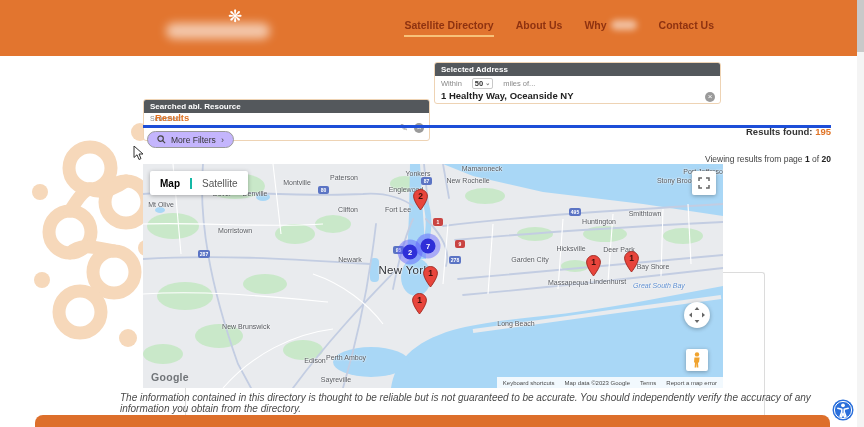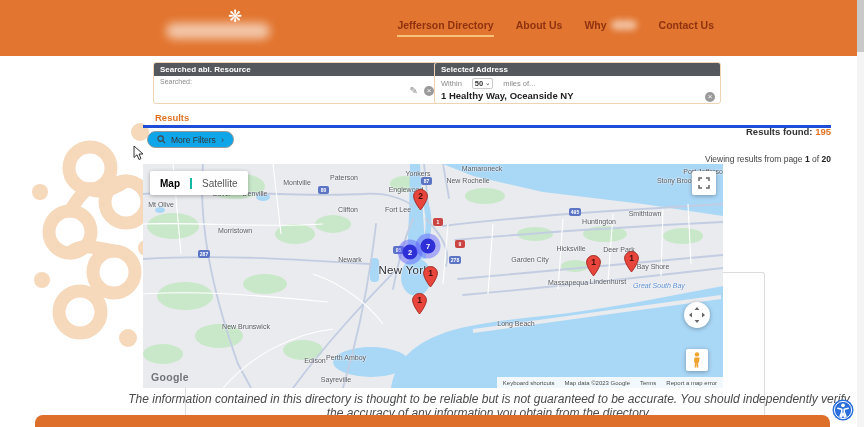--- a/index.html
+++ b/index.html
@@ -23,21 +23,21 @@
   .nav-item.active{border-bottom-color:#f7c27a;}
   .nav-blob{display:inline-block;width:26px;height:10px;margin-left:4px;border-radius:5px;
     background:rgba(255,255,255,.55);filter:blur(3px);}
 
   
   .watermark{position:absolute;left:28px;top:120px;width:130px;height:230px;pointer-events:none;}
 
   
   .panel{position:absolute;top:62px;width:287px;height:42px;border:1px solid #eed3b4;
     border-radius:3px;background:#fff;overflow:hidden;}
-  .panel.left{left:153px;} .panel.right{left:434px;}
+  .panel.left{left:143px;margin-top:37px;} .panel.right{left:434px;}
   .panel-header{height:13px;background:var(--panel-header);color:#fff;font-size:8px;
     font-weight:bold;line-height:13px;padding-left:6px;}
   .panel-body{position:relative;padding:2px 6px;}
   .small-label{font-size:7px;color:#8a8a8a;}
   .value-line{font-size:9.5px;color:#222;margin-top:1px;}
   .value-line .val{font-weight:bold;}
   .value-line .suffix{color:#bdbdbd;font-size:8px;margin-left:3px;}
   .panel-icons{position:absolute;right:5px;top:9px;display:flex;gap:6px;align-items:center;}
   .pencil-icon{font-size:10px;color:#8a8a8a;cursor:pointer;}
   .circle-x{width:10px;height:10px;border-radius:50%;background:#9a9a9a;color:#fff;font-size:8px;
@@ -50,21 +50,21 @@
 
   
   .tabbar{position:absolute;left:143px;top:108px;width:688px;height:20px;border-bottom:3px solid #1d4ed8;}
   .tab{position:absolute;top:0;height:20px;padding:0 12px;font-size:9.5px;font-weight:bold;
     line-height:20px;cursor:pointer;}
   .tab.results{left:0;color:var(--link-orange);}
   .tab.map{left:42px;color:#3a3a3a;background:#fff;border:1px solid #dcdcdc;border-bottom:1px solid #fff;
     border-radius:3px 3px 0 0;}
 
   .more-filters{position:absolute;left:147px;top:131px;height:17px;border:1px solid #9a9a9a;
-    border-radius:9px;background:#0ea5e9;display:flex;align-items:center;gap:5px;padding:4px 9px;
+    border-radius:9px;background:#c4b5fd;display:flex;align-items:center;gap:5px;padding:4px 9px;
     font-size:8.5px;color:#333;cursor:pointer;}
   .more-filters .chev{font-size:9px;color:#444;}
 
   .results-meta{position:absolute;right:33px;top:126px;text-align:right;}
   .found-line{font-size:9.5px;font-weight:bold;color:#333;}
   .found-line .count{color:var(--link-orange);margin-top:12px;}
   .viewing-line{font-size:8.5px;color:#444;margin-top:17px;}
   .viewing-line b{color:#222;}
 
   .cursor{position:absolute;left:133px;top:146px;z-index:60;pointer-events:none;}
@@ -94,39 +94,39 @@
   .pegman{position:absolute;right:15px;top:185px;width:22px;height:22px;background:#fff;
     border-radius:2px;box-shadow:0 1px 4px rgba(0,0,0,.3);display:flex;align-items:center;
     justify-content:center;cursor:pointer;}
   .google-logo{position:absolute;left:8px;bottom:5px;font-size:10.5px;font-weight:bold;
     color:#707478;letter-spacing:.3px;}
   .attribution{position:absolute;right:0;bottom:0;height:11px;background:rgba(255,255,255,.85);
     display:flex;align-items:center;gap:10px;padding:0 6px;font-size:6px;color:#4a4a4a;}
   .attribution span{cursor:pointer;white-space:nowrap;}
 
   
-  .disclaimer{position:absolute;left:120px;right:6px;top:392px;text-align:center;font-size:12px;
+  .disclaimer{position:absolute;left:120px;right:6px;top:392px;font-size:10px;
     font-style:italic;color:#4a4a4a;}
   .bottom-bar{position:absolute;left:35px;top:415px;width:795px;height:12px;background:#dd6f2b;
     border-radius:8px 8px 0 0;}
   .a11y-btn{position:absolute;left:832px;top:399px;width:22px;height:22px;cursor:pointer;}
   .scrollbar{position:absolute;right:0;top:0;width:7px;height:427px;background:#f4f4f4;}
   .scroll-thumb{position:absolute;right:0;top:0;width:7px;height:52px;background:#c9c9c9;cursor:pointer;}
 </style>
 </head>
 <body>
 
 <div class="page">
 
   <div class="header">
     <div class="logo-flower">❋</div>
     <div class="logo-redacted"></div>
     <nav class="main-nav">
         <div class="nav-item active">
-          <span>Jefferson Directory</span>
+          <span>Satellite Directory</span>
         </div>
         <div class="nav-item">
           <span>About Us</span>
         </div>
         <div class="nav-item">
           <span>Why</span>
           <span class="nav-blob"></span>
         </div>
         <div class="nav-item">
           <span>Contact Us</span>

